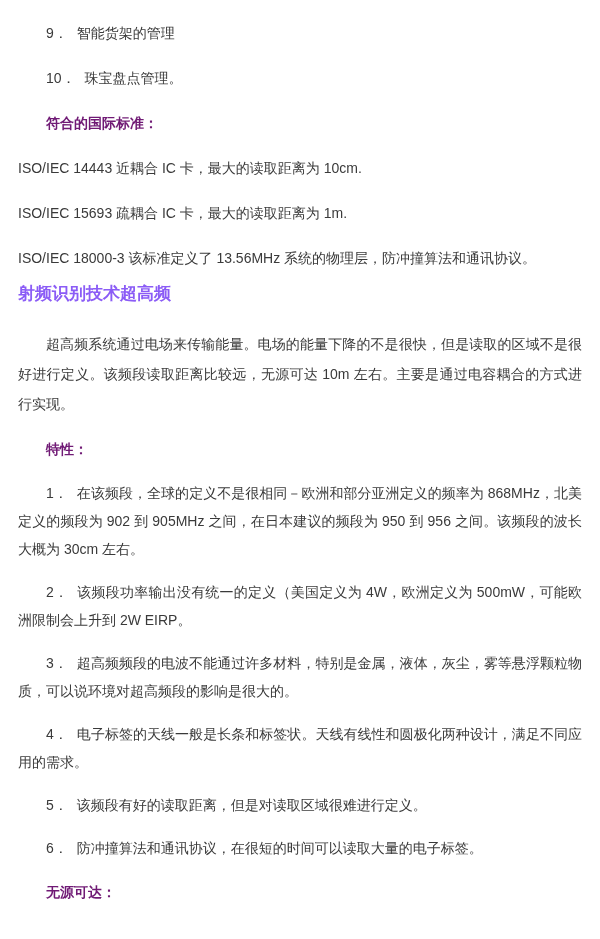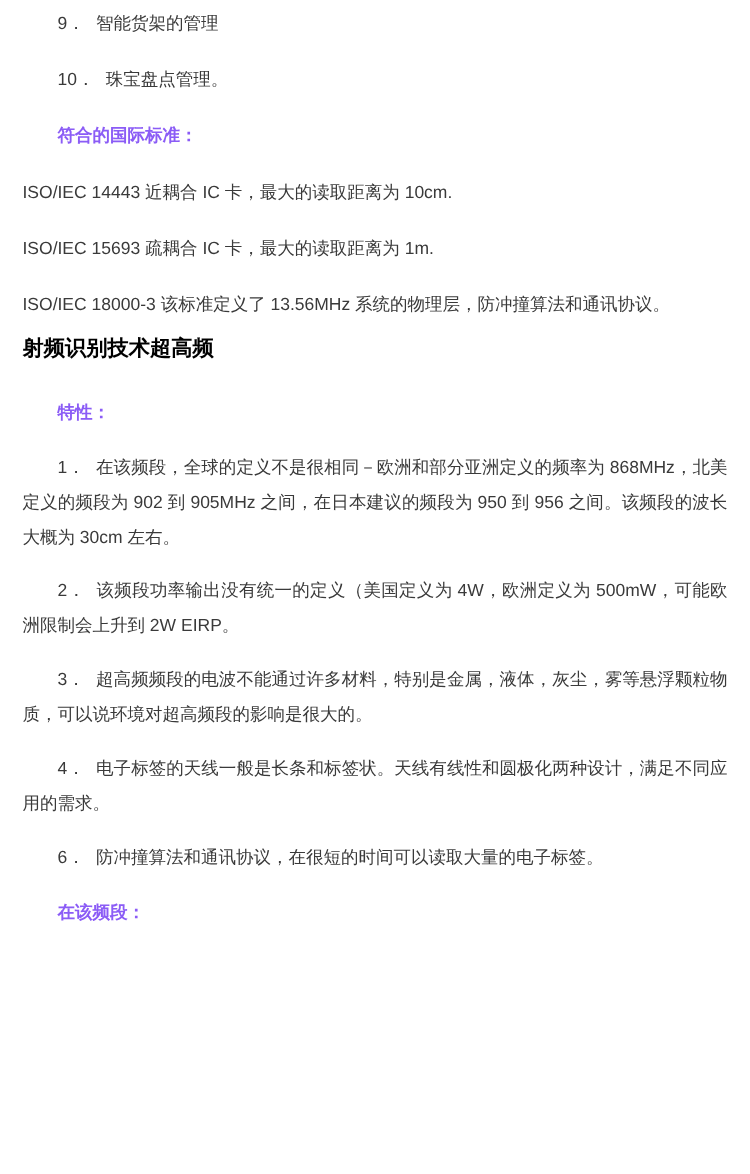--- a/index.html
+++ b/index.html
@@ -9,68 +9,70 @@
     height: 939px;
     background: #ffffff;
     overflow: hidden;
   }
   body {
     font-family: "Liberation Sans", sans-serif;
     color: #3a3a3a;
   }
   .doc {
     width: 564px;
-    padding: 3px 18px 0 18px;
+    padding: 18px 18px 0 18px;
   }
   .doc p {
     margin: 0;
     font-size: 14px;
     line-height: 30px;
     word-break: break-all;
   }
   .b { margin-top: 15px !important; }
   .ind { text-indent: 28px; }
   .just { text-align: justify; }
-  .bold { font-weight: bold; color: #8b5cf6; }
+  .bold { font-weight: bold; color: #701a75; }
   .feat { line-height: 28px !important; }
   .num { margin-right: 9px; }
   h2.sec {
     margin: 4px 0 18px 0;
     font-size: 17px;
     line-height: 34px;
     font-weight: bold;
-    color: #000000;
+    color: #8b5cf6;
   }
 </style>
 </head>
 <body>
 
 <div class="doc">
 
   <p class="ind"><span class="num">9．</span><span>智能货架的管理</span></p>
 
   <p class="b ind"><span class="num">10．</span><span>珠宝盘点管理。</span></p>
 
   <p class="b ind bold">符合的国际标准：</p>
 
   <p class="b">ISO/IEC 14443 近耦合 IC 卡，最大的读取距离为 10cm.</p>
   <p class="b">ISO/IEC 15693 疏耦合 IC 卡，最大的读取距离为 1m.</p>
   <p class="b">ISO/IEC 18000-3 该标准定义了 13.56MHz 系统的物理层，防冲撞算法和通讯协议。</p>
 
   <h2 class="sec">射频识别技术超高频</h2>
 
+  <p class="ind just">超高频系统通过电场来传输能量。电场的能量下降的不是很快，但是读取的区域不是很好进行定义。该频段读取距离比较远，无源可达 10m 左右。主要是通过电容耦合的方式进行实现。</p>
 
   <p class="b ind bold">特性：</p>
 
   <p class="b ind just feat"><span class="num">1．</span><span>在该频段，全球的定义不是很相同－欧洲和部分亚洲定义的频率为 868MHz，北美定义的频段为 902 到 905MHz 之间，在日本建议的频段为 950 到 956 之间。该频段的波长大概为 30cm 左右。</span></p>
 
   <p class="b ind just feat"><span class="num">2．</span><span>该频段功率输出没有统一的定义（美国定义为 4W，欧洲定义为 500mW，可能欧洲限制会上升到 2W EIRP。</span></p>
 
   <p class="b ind just feat"><span class="num">3．</span><span>超高频频段的电波不能通过许多材料，特别是金属，液体，灰尘，雾等悬浮颗粒物质，可以说环境对超高频段的影响是很大的。</span></p>
 
   <p class="b ind just feat"><span class="num">4．</span><span>电子标签的天线一般是长条和标签状。天线有线性和圆极化两种设计，满足不同应用的需求。</span></p>
 
+  <p class="b ind just feat"><span class="num">5．</span><span>该频段有好的读取距离，但是对读取区域很难进行定义。</span></p>
 
   <p class="b ind just feat"><span class="num">6．</span><span>防冲撞算法和通讯协议，在很短的时间可以读取大量的电子标签。</span></p>
 
-  <p class="b ind bold">在该频段：</p>
+  <p class="b ind bold">无源可达：</p>
 
 </div>
 
 </body></html>

